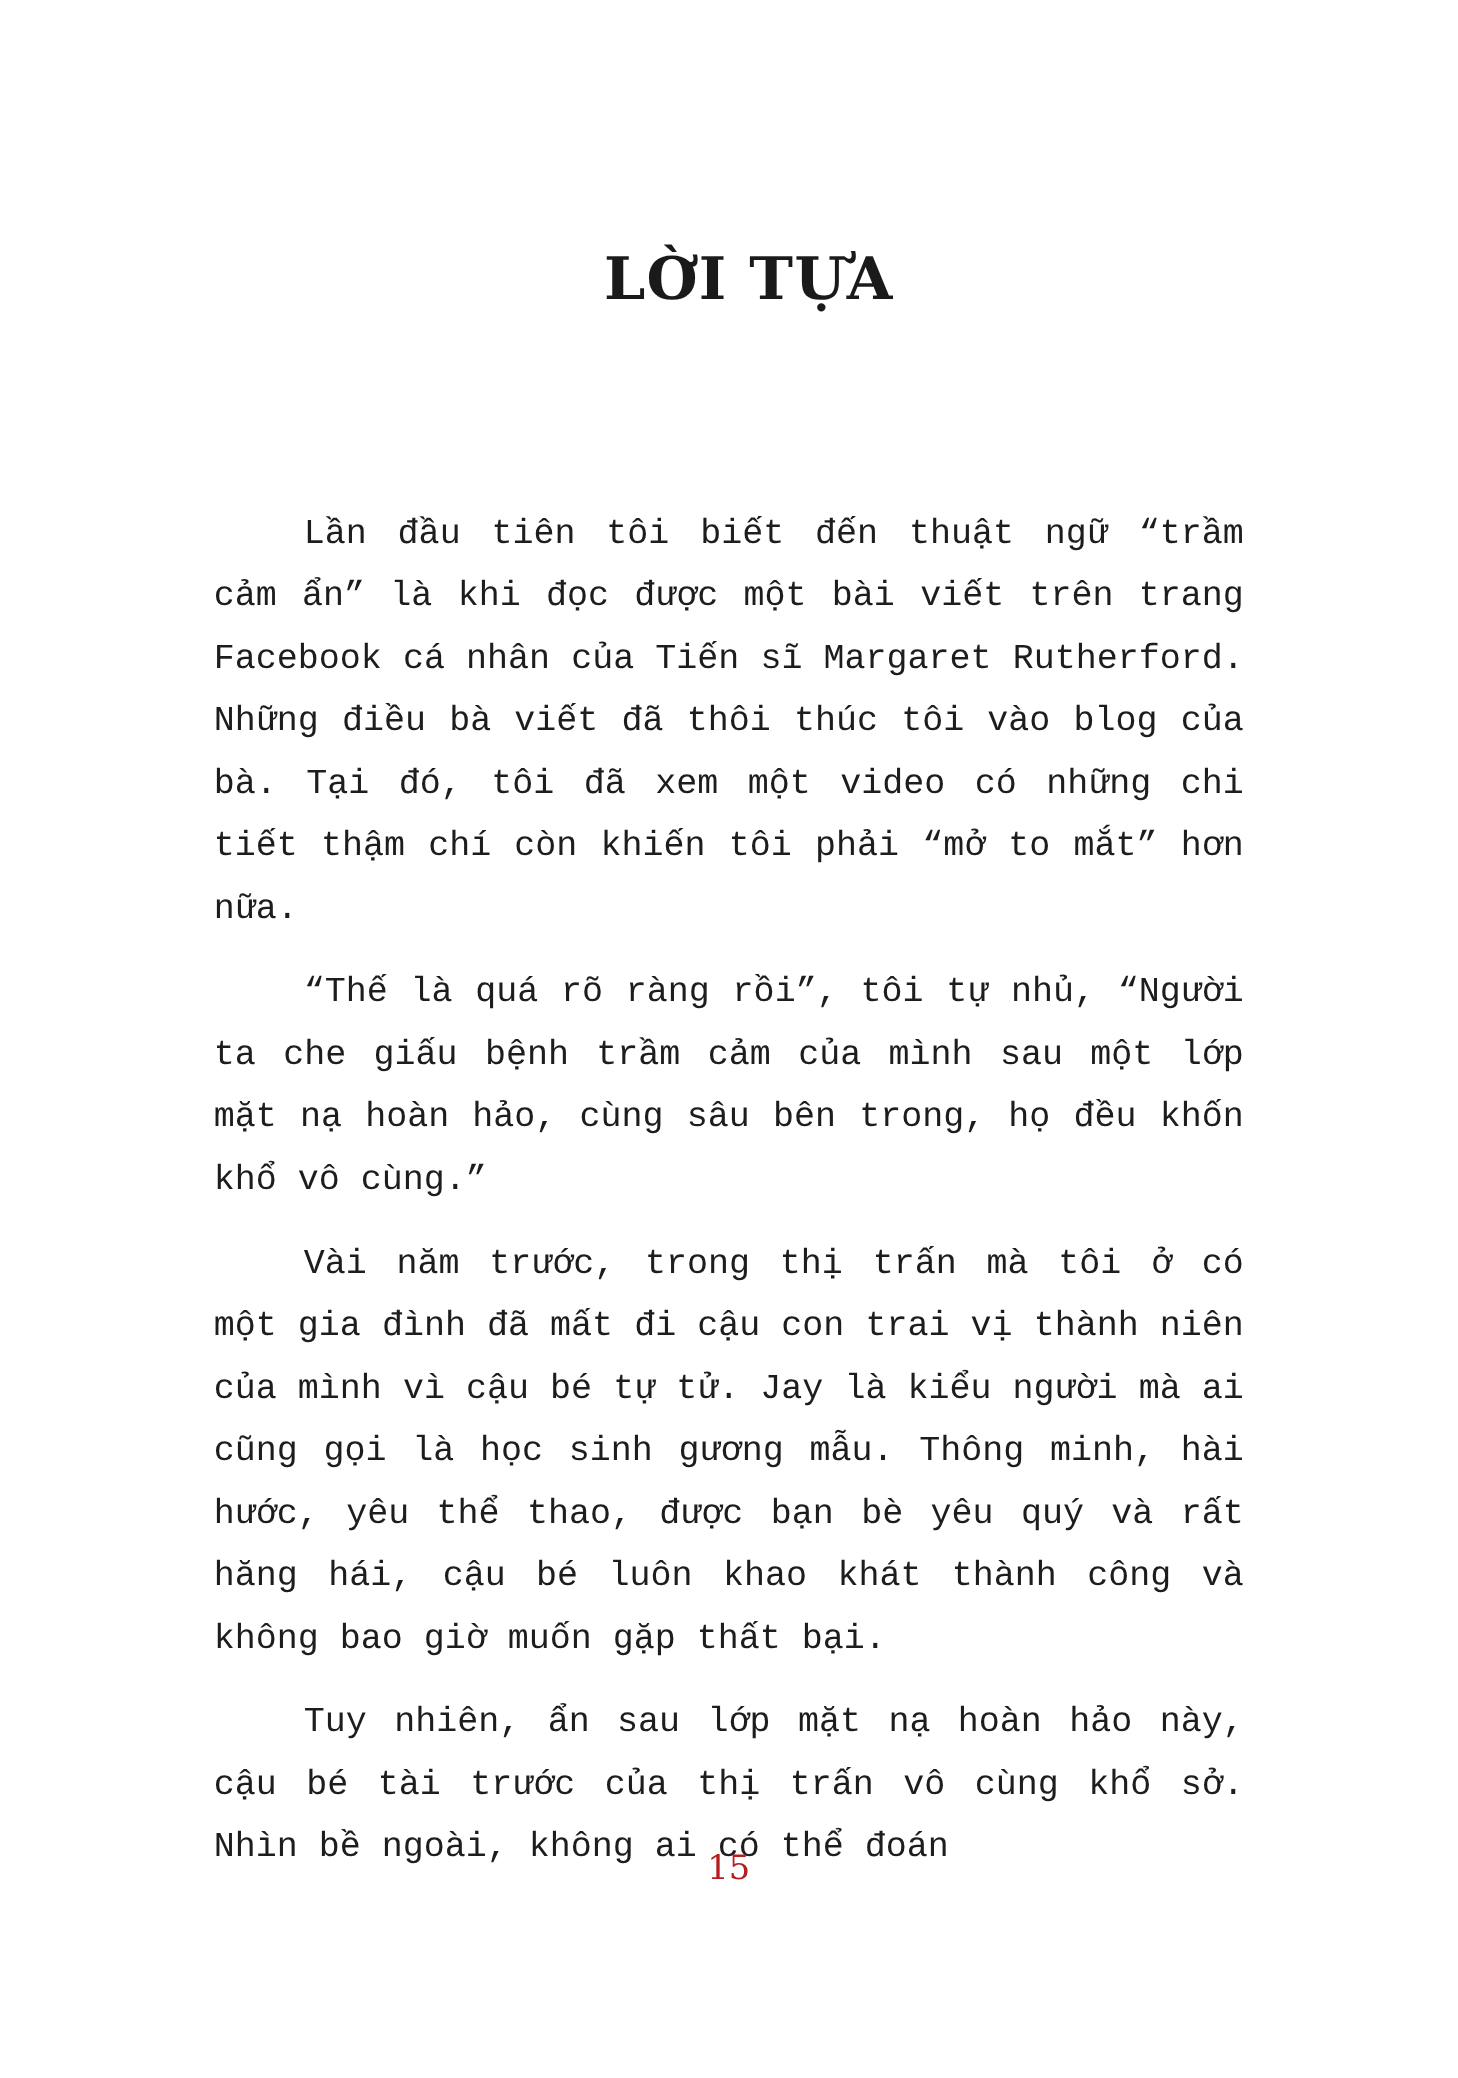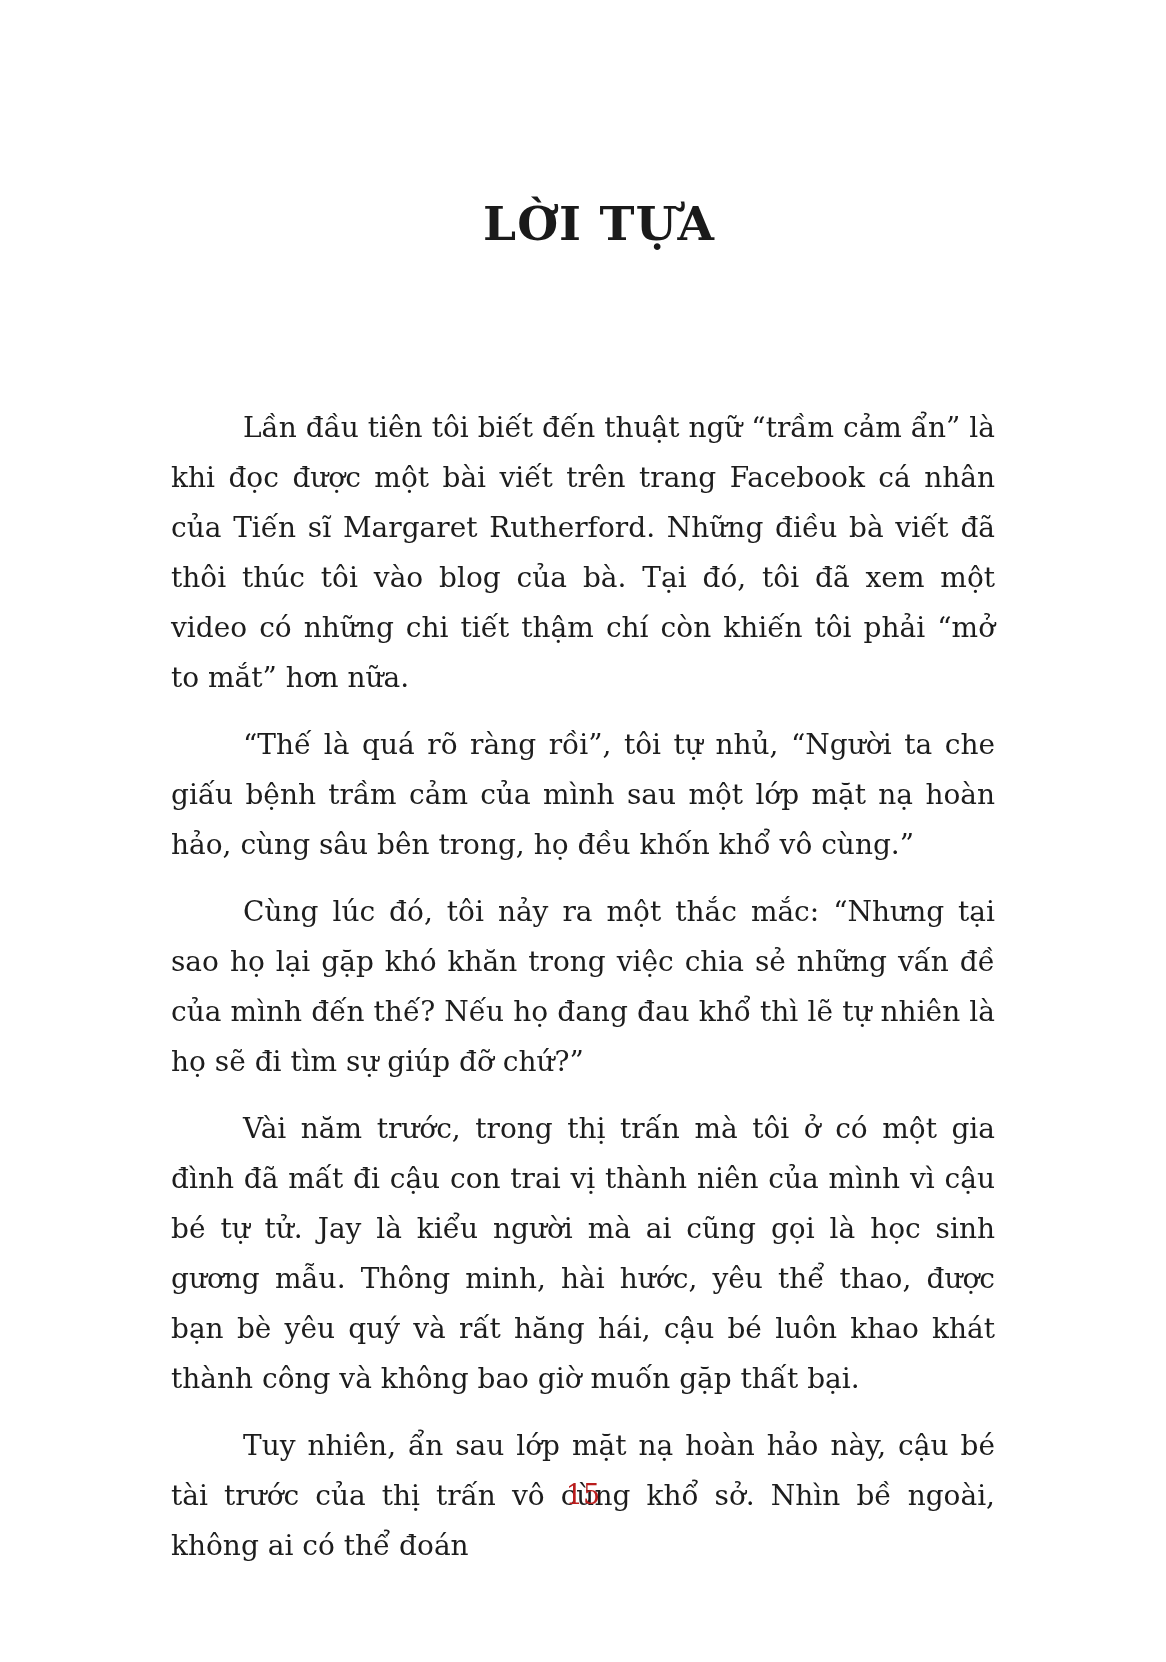--- a/index.html
+++ b/index.html
@@ -31,20 +31,21 @@
     margin: 152px auto 0 auto;
     width: 824px;
   }
   .body-text p {
     margin: 0 0 17px 0;
     font-size: 28px;
     line-height: 50px;
     text-align: justify;
     text-indent: 72px;
     color: #1d1d1d;
+    font-family: Liberation Mono, monospace;
   }
   .page-number {
     position: absolute;
     left: 0;
     right: 0;
     bottom: 152px;
     text-align: center;
     font-size: 27px;
     color: #b91c1c;
   }
@@ -52,20 +53,19 @@
 </head>
 <body>
 
 <div class="book-page">
 
   <h1 class="chapter-title">LỜI TỰA</h1>
 
   <div class="body-text">
     <p>Lần đầu tiên tôi biết đến thuật ngữ “trầm cảm ẩn” là khi đọc được một bài viết trên trang Facebook cá nhân của Tiến sĩ Margaret Rutherford. Những điều bà viết đã thôi thúc tôi vào blog của bà. Tại đó, tôi đã xem một video có những chi tiết thậm chí còn khiến tôi phải “mở to mắt” hơn nữa.</p>
     <p>“Thế là quá rõ ràng rồi”, tôi tự nhủ, “Người ta che giấu bệnh trầm cảm của mình sau một lớp mặt nạ hoàn hảo, cùng sâu bên trong, họ đều khốn khổ vô cùng.”</p>
-    <p>Cùng lúc đó, tôi nảy ra một thắc mắc: “Nhưng tại sao họ lại gặp khó khăn trong việc chia sẻ những vấn đề của mình đến thế? Nếu họ đang đau khổ thì lẽ tự nhiên là họ sẽ đi tìm sự giúp đỡ chứ?”</p>
     <p>Vài năm trước, trong thị trấn mà tôi ở có một gia đình đã mất đi cậu con trai vị thành niên của mình vì cậu bé tự tử. Jay là kiểu người mà ai cũng gọi là học sinh gương mẫu. Thông minh, hài hước, yêu thể thao, được bạn bè yêu quý và rất hăng hái, cậu bé luôn khao khát thành công và không bao giờ muốn gặp thất bại.</p>
     <p>Tuy nhiên, ẩn sau lớp mặt nạ hoàn hảo này, cậu bé tài trước của thị trấn vô cùng khổ sở. Nhìn bề ngoài, không ai có thể đoán</p>
   </div>
 
   <div class="page-number">15</div>
 
 </div>
 
 </body></html>

